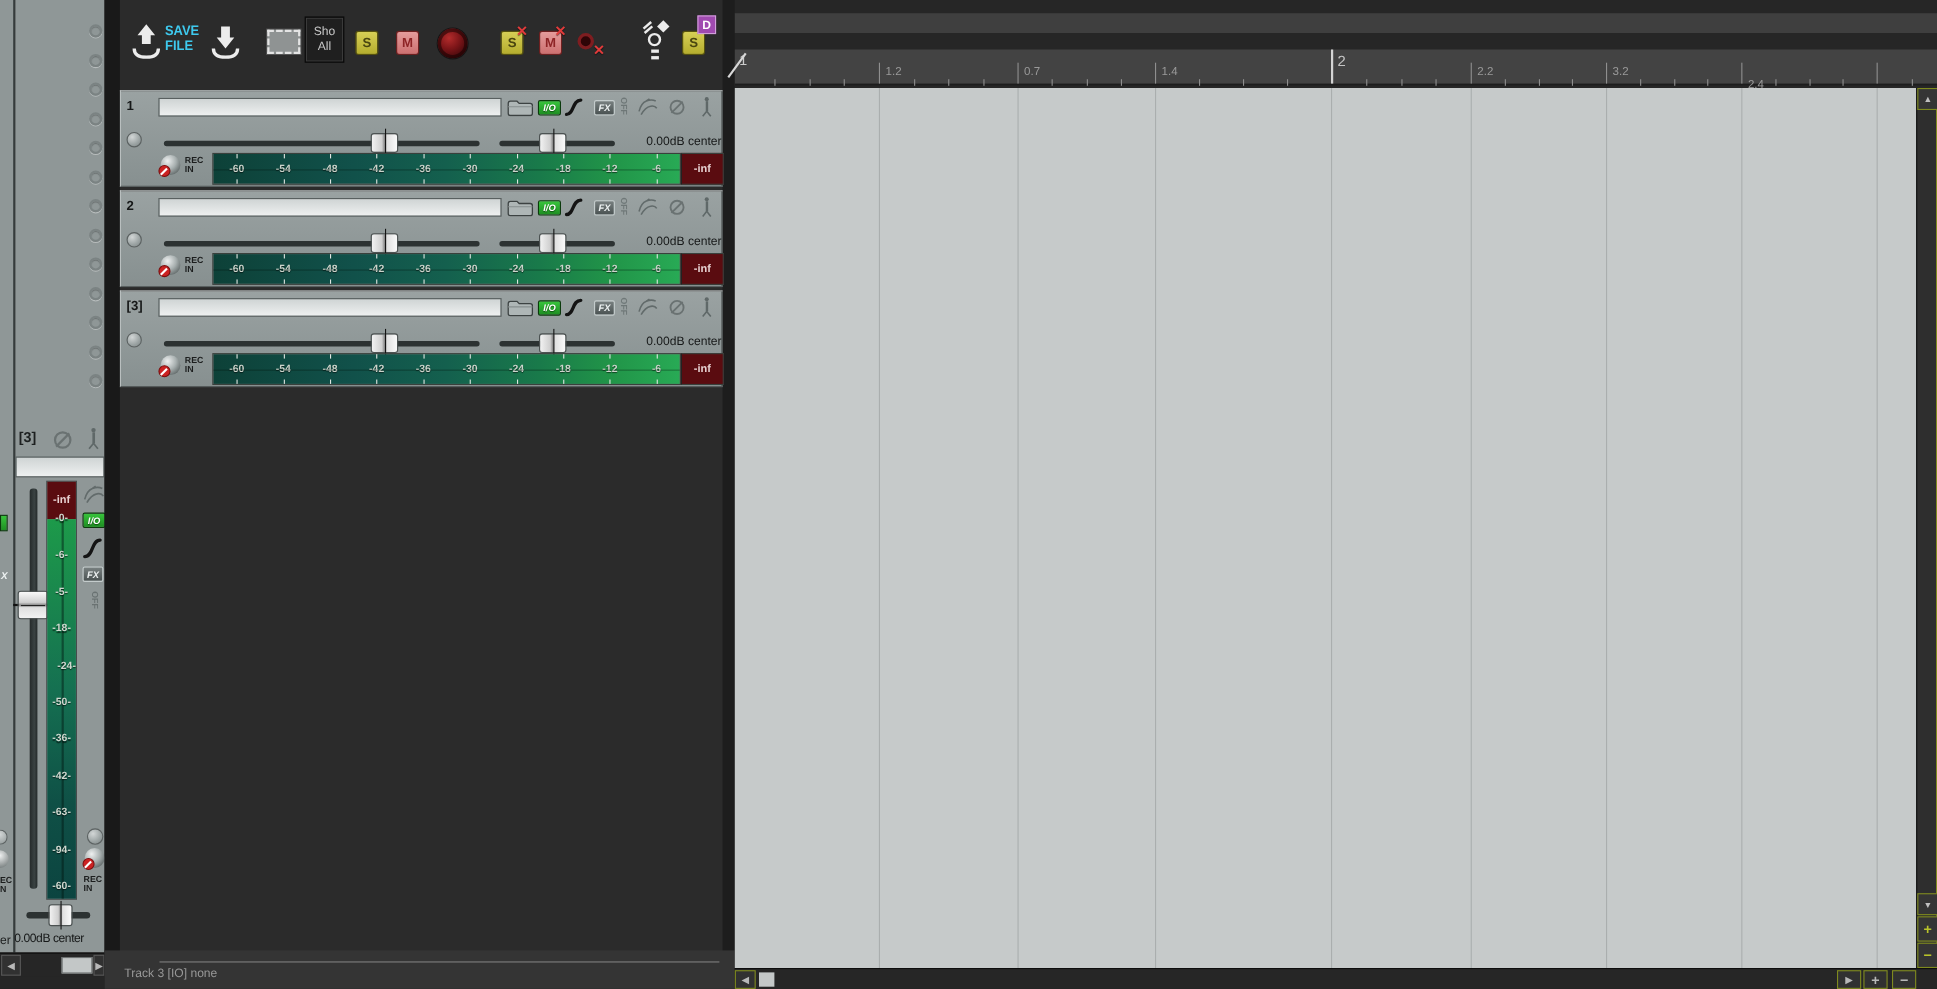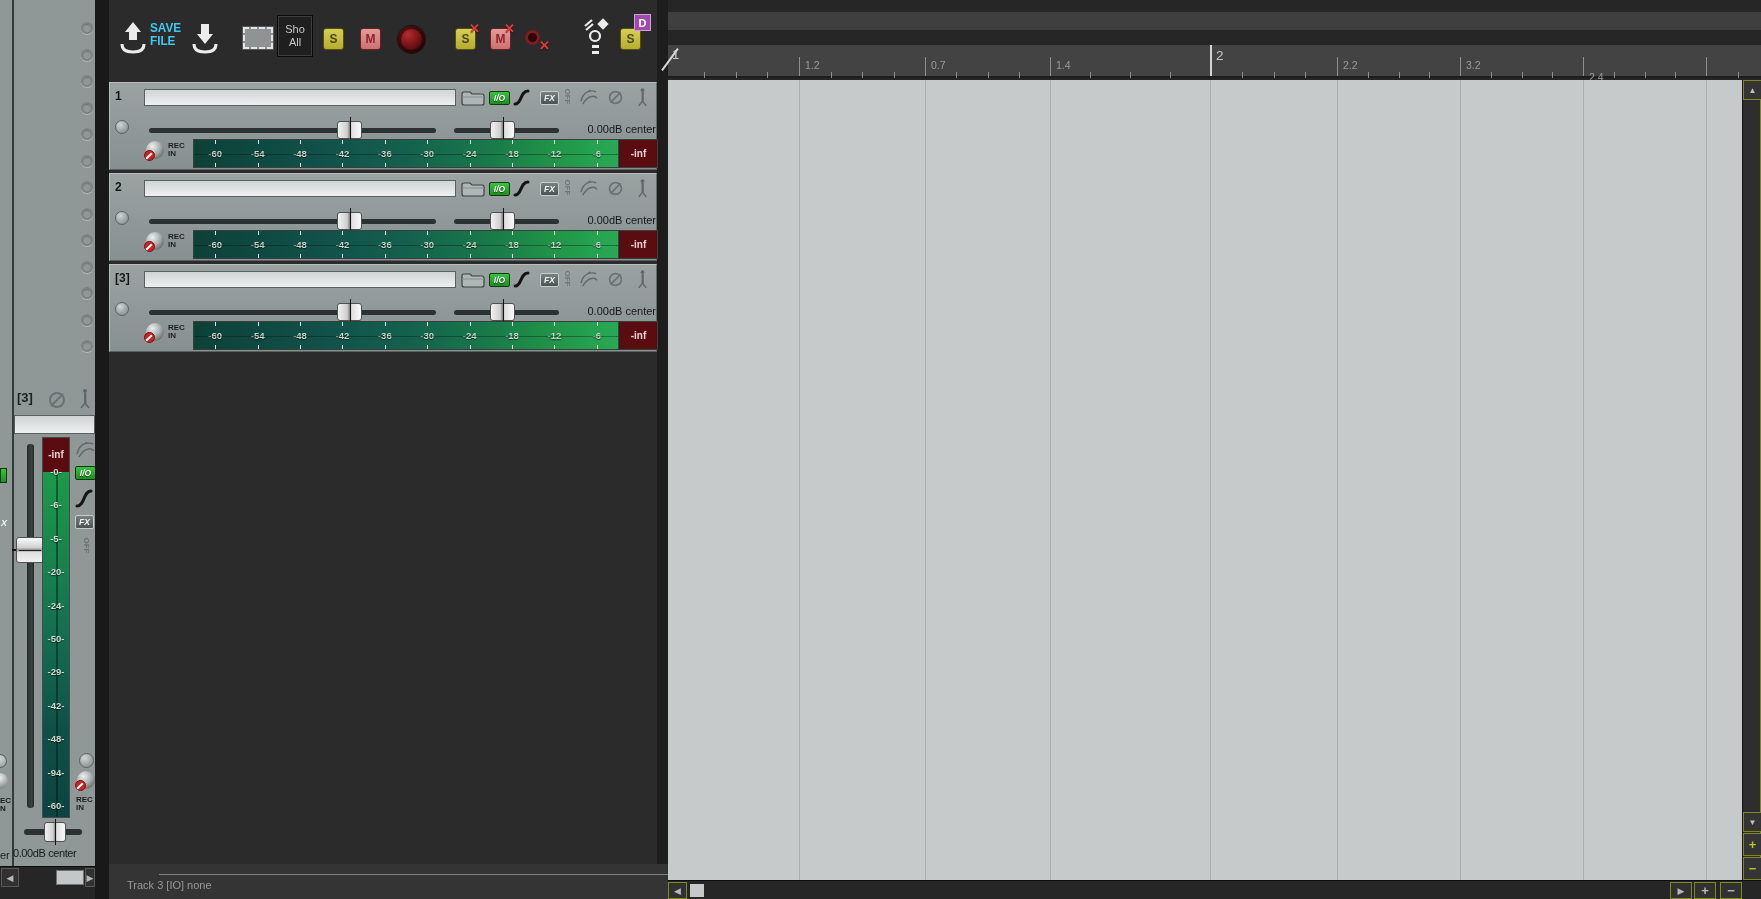--- a/index.html
+++ b/index.html
@@ -71,21 +71,21 @@
   .sphere::before{content:'';position:absolute;left:-1px;bottom:2px;width:8px;height:2px;background:#fff;transform:rotate(-45deg);z-index:2;}
   .t-rec{position:absolute;left:58px;top:59px;font-size:8px;font-weight:bold;color:#1c1e1e;line-height:8px;}
   .t-meter{position:absolute;left:83px;top:56px;width:426px;height:29px;border:1px solid #39403c;display:flex;background:linear-gradient(90deg,#0d4138 0%,#11514a 30%,#14604e 50%,#197a4a 70%,#219448 85%,#28aa55 100%);}
   .t-meter::after{content:'';position:absolute;left:0;right:0;top:50%;height:1px;background:rgba(0,16,12,.35);}
   .mlabel{position:relative;flex:1;text-align:center;font-size:9.5px;font-weight:bold;color:#ccd5cc;line-height:27px;text-shadow:0 1px 1px rgba(0,0,0,.55);}
   .mlabel::before,.mlabel::after{content:'';position:absolute;left:50%;width:1px;height:4px;background:#e2e6e2;}
   .mlabel::before{top:0;} .mlabel::after{bottom:0;}
   .t-inf{position:absolute;left:509px;top:56px;width:39px;height:29px;background:#5a0c10;border:1px solid #39403c;border-left:1px solid #222;color:#e8d2d2;font-size:10px;font-weight:bold;text-align:center;line-height:27px;}
 
   
-  .status{position:absolute;left:109px;top:864px;width:573px;height:35px;background:#343434;}
+  .status{position:absolute;left:95px;top:864px;width:573px;height:35px;background:#343434;}
   .status-line{position:absolute;left:50px;right:14px;top:10px;height:1px;background:#7e7e7e;}
   .status-text{position:absolute;left:18px;top:15px;font-size:11px;color:#989898;}
 
   
   .arrange{position:absolute;left:668px;top:0;width:1093px;height:899px;background:#262626;}
   .band{position:absolute;left:0;top:12px;width:100%;height:18px;background:#3f3f3f;}
   .ruler{position:absolute;left:0;top:45px;width:100%;height:33px;background:#434343;border-bottom:2px solid #1d1d1d;}
   .r-beatline{position:absolute;top:12px;bottom:0;width:1px;background:#8f8f8f;}
   .r-measline{position:absolute;top:0;bottom:0;width:2px;background:#d4d4d4;}
   .r-lab{position:absolute;top:14px;font-size:10.5px;color:#9a9a9a;}
@@ -151,26 +151,26 @@
 
     <div class="mx-fader-track"></div>
     <div class="mx-fader-line"></div>
     <div class="mx-fader-thumb"></div>
     <div class="mx-meter">
       <div class="mx-inf">-inf</div>
       <div class="mx-green">
           <span class="vlabel" style="top: -6px;">-0-</span>
           <span class="vlabel" style="top: 27.4px;">-6-</span>
           <span class="vlabel" style="top: 60.8px;">-5-</span>
-          <span class="vlabel" style="top: 94.2px;">-20-</span>
-          <span class="vlabel" style="top: 127.6px;">-24-</span>
+          <span class="vlabel" style="top: 94.2px;">-18-</span>
+          <span class="vlabel" style="top: 127.6px; text-align: right;">-24-</span>
           <span class="vlabel" style="top: 161px;">-50-</span>
-          <span class="vlabel" style="top: 194.4px;">-29-</span>
+          <span class="vlabel" style="top: 194.4px;">-36-</span>
           <span class="vlabel" style="top: 227.8px;">-42-</span>
-          <span class="vlabel" style="top: 261.2px;">-48-</span>
+          <span class="vlabel" style="top: 261.2px;">-63-</span>
           <span class="vlabel" style="top: 294.6px;">-94-</span>
           <span class="vlabel" style="top: 328px;">-60-</span>
         </div>
     </div>
 
     <span class="mxi" style="top:440px;">
       <svg width="21" height="19" viewBox="0 0 21 19">
           <path d="M2 14 Q4 6 9 4 L12 2 M9 4 Q14 2 18 4 M4 17 Q8 10 13 9 Q17 8 19 11" stroke="#626b6b" stroke-width="1.5" fill="none"></path>
         </svg>
     </span>

